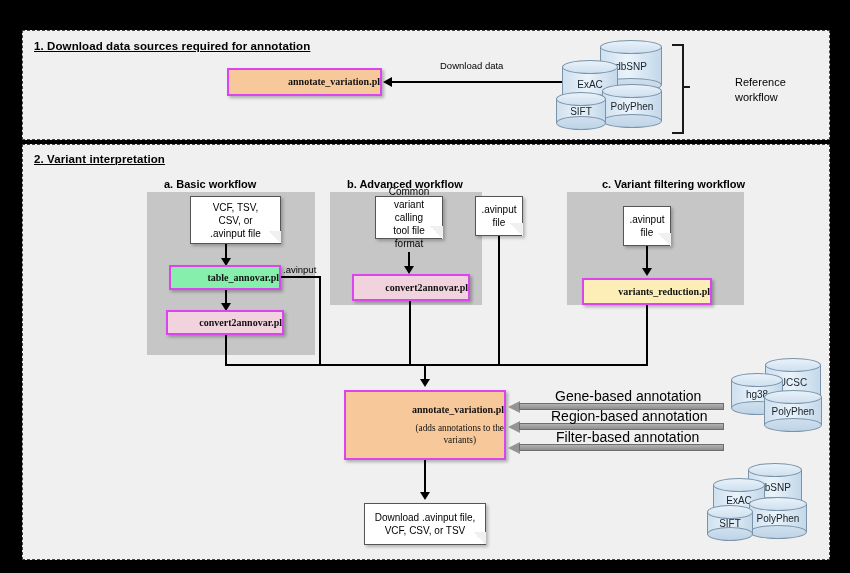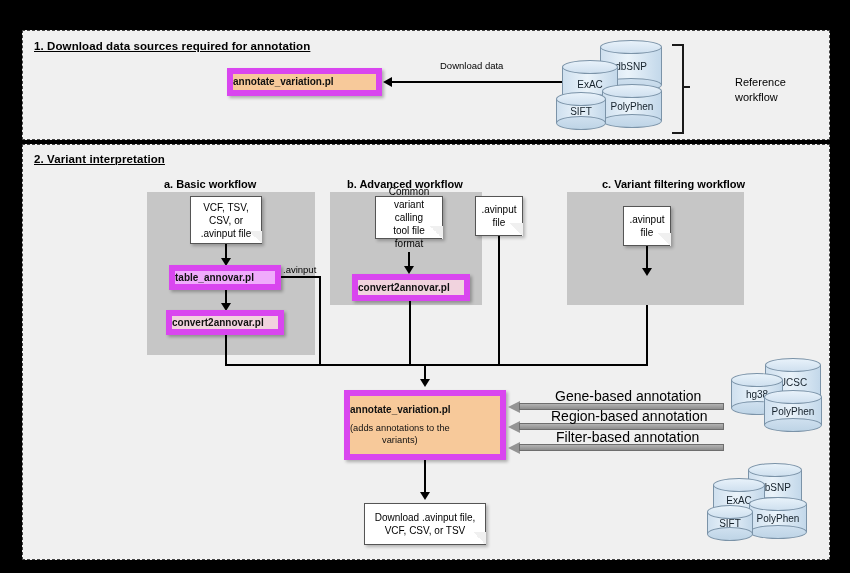--- a/index.html
+++ b/index.html
@@ -8,25 +8,25 @@
   #root{position:relative;width:850px;height:573px;background:#000;}
 
   .panel{position:absolute;background:#f0f0f0;border:1px dashed #444;}
   .panel-title{position:absolute;font-size:11.5px;font-weight:bold;color:#000;
                text-decoration:underline;letter-spacing:.1px;white-space:nowrap;}
 
   .wf-panel{position:absolute;background:#c6c6c6;}
   .wf-title{position:absolute;font-size:11px;font-weight:bold;color:#000;white-space:nowrap;margin-left:16px;}
 
   
-  .pbox{position:absolute;border:6px solid #d946ef;
+  .pbox{position:absolute;border:2px solid #d946ef;
         box-shadow:2px 2px 3px rgba(0,0,0,.28);
-        font-family:Liberation Sans, sans-serif;
+        font-family:Liberation Serif, serif;
         font-size:10px;font-weight:bold;color:#111;
-        display:flex;flex-direction:column;align-items:flex-start;justify-content:center;
+        display:flex;flex-direction:column;align-items:flex-end;justify-content:center;
         text-align:center;line-height:1.35;box-sizing:border-box;}
   .pbox .sub{font-weight:normal;font-size:9.3px;margin-top:5px;}
 
   
   .note{position:absolute;box-sizing:border-box;}
   .note .body{position:absolute;inset:0;background:#ffffff;border:1px solid #555;
               box-shadow:2px 2px 3px rgba(0,0,0,.25);}
   .note .foldline{position:absolute;right:0;bottom:0;width:13px;height:13px;
               background:linear-gradient(to bottom left, #f0f0f0 0 50%, transparent 50% 100%);
               border-right:0;}
@@ -116,31 +116,31 @@
     <div>Reference</div>
     <div>workflow</div>
   </div>
 
   <div class="panel" style="left:22px;top:144px;width:806px;height:414px;"></div>
   <div class="panel-title" style="left:34px;top:153px;">2. Variant interpretation</div>
 
   <div class="wf-panel" style="left:147px;top:192px;width:168px;height:163px;"></div>
   <div class="wf-title" style="left:148px;top:178px;">a. Basic workflow</div>
 
-  <div class="note" style="left:190px;top:196px;width:72px;height:48px;">
+  <div class="note" style="left:190px;top:196px;width:91px;height:48px;">
     <div class="body"></div>
     <div class="foldline"></div>
     <div class="txt" style="white-space:pre-line;">VCF, TSV,
 CSV, or
 .avinput file</div>
   </div>
   <div class="ln lnv" style="left:225px;top:244px;height:18px;"></div>
   <div class="arrowdown" style="left:221px;top:258px;"></div>
 
-  <div class="pbox" style="left:169px;top:265px;width:112px;height:25px;background:#f0abfc;">
+  <div class="pbox" style="left:169px;top:265px;width:112px;height:25px;background:#86efac;">
     <span>table_annovar.pl</span>
   </div>
 
   <div class="ln lnv" style="left:225px;top:290px;height:17px;"></div>
   <div class="arrowdown" style="left:221px;top:303px;"></div>
 
   <div class="pbox" style="left:166px;top:310px;width:118px;height:25px;background:#f1d3de;">
     <span>convert2annovar.pl</span>
   </div>
 
@@ -182,20 +182,23 @@
 
   <div class="note" style="left:623px;top:206px;width:48px;height:40px;">
     <div class="body"></div>
     <div class="foldline"></div>
     <div class="txt" style="white-space:pre-line;">.avinput
 file</div>
   </div>
   <div class="ln lnv" style="left:646px;top:246px;height:26px;"></div>
   <div class="arrowdown" style="left:642px;top:268px;"></div>
 
+  <div class="pbox" style="left:582px;top:278px;width:130px;height:27px;background:#fdeeb8;">
+    <span>variants_reduction.pl</span>
+  </div>
   <div class="ln lnv" style="left:646px;top:305px;height:60px;"></div>
   <div class="ln lnh" style="left:413px;top:364px;width:235px;"></div>
 
   <div class="ln lnh" style="left:225px;top:364px;width:200px;"></div>
   <div class="ln lnv" style="left:424px;top:364px;height:18px;"></div>
   <div class="arrowdown" style="left:420px;top:379px;"></div>
 
   <div class="pbox" style="left:344px;top:390px;width:162px;height:70px;background:#f7c99a;">
     <span>annotate_variation.pl</span>
     <span class="sub" style="white-space:pre-line;">(adds annotations to the

